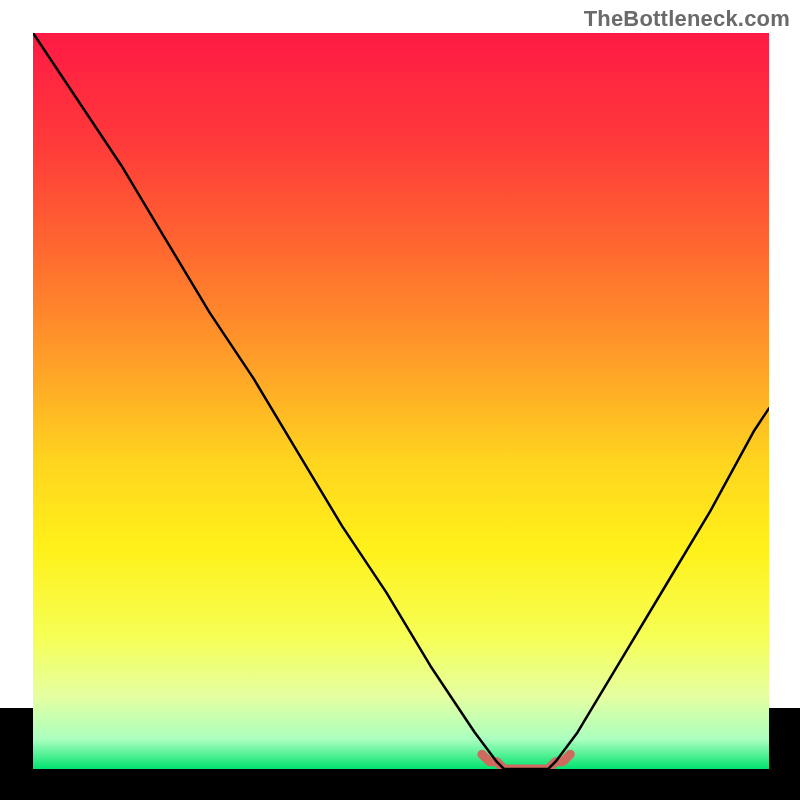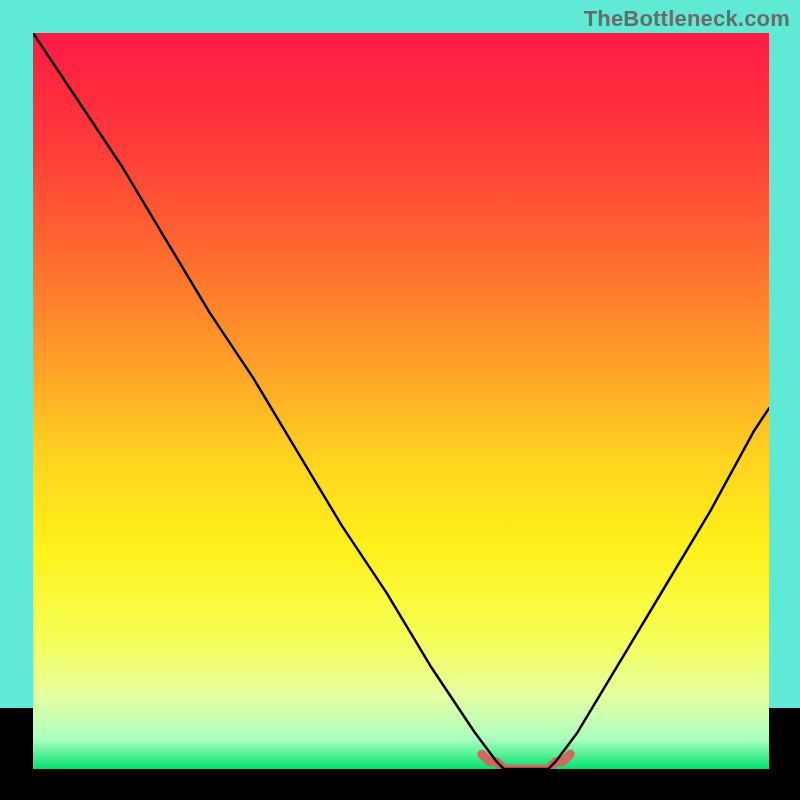--- a/index.html
+++ b/index.html
@@ -8,21 +8,21 @@
     width: 800px;
     height: 800px;
     background: #000;
     overflow: hidden;
     font-family: Arial, Helvetica, sans-serif;
   }
   .frame {
     position: relative;
     width: 800px;
     height: 708px;
-    background: #5eead4;
+    background: #ffffff;
   }
   .watermark {
     position: absolute;
     top: 6px;
     right: 10px;
     color: #6a6a6a;
     font-size: 22px;
     font-weight: 600;
     letter-spacing: 0.2px;
     user-select: none;

